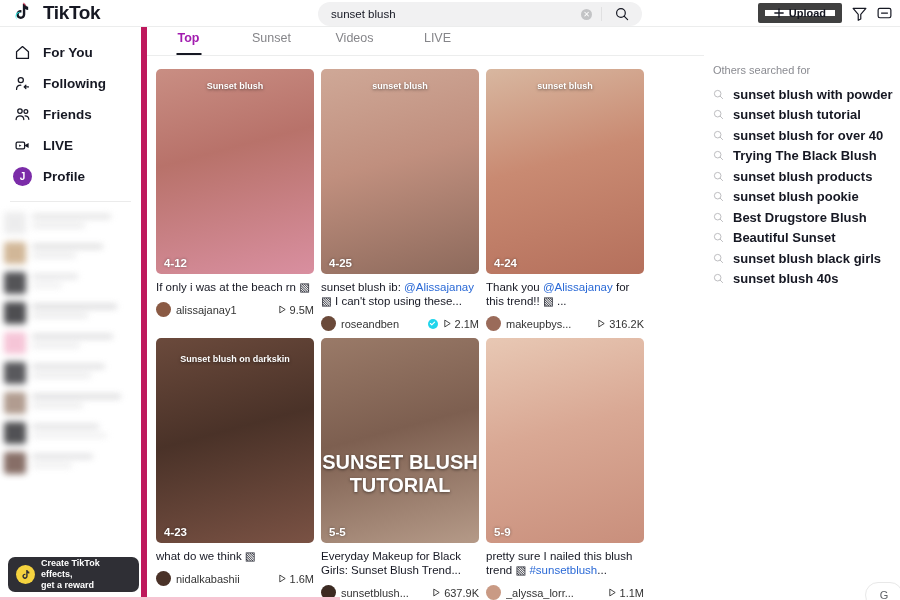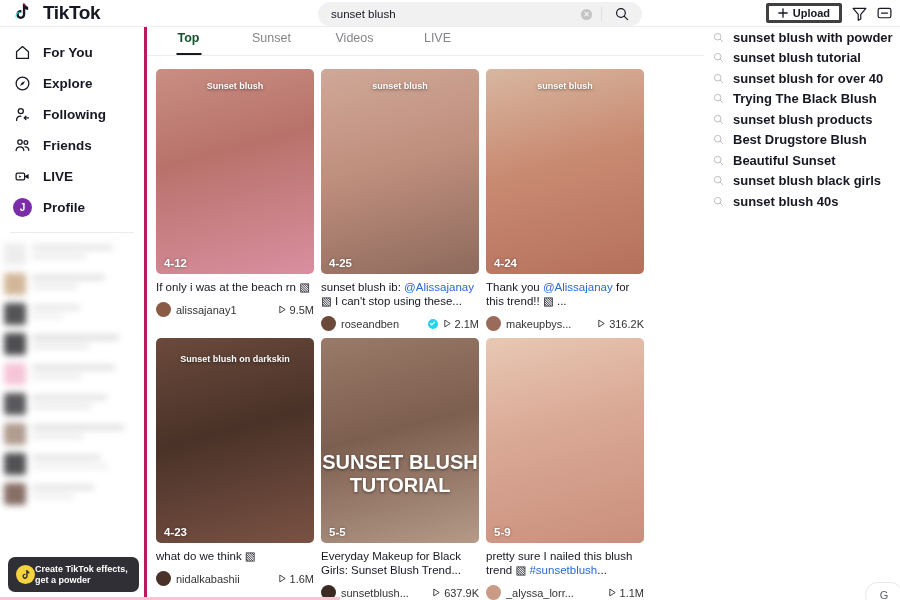--- a/index.html
+++ b/index.html
@@ -43,34 +43,34 @@
   .search-divider { width: 1px; height: 14px; background: #e0e0e1; flex: none; }
   .search-btn {
     width: 40px; height: 24px;
     display: flex; align-items: center; justify-content: center;
     cursor: pointer; flex: none;
   }
 
   .upload-btn {
     position: absolute; right: 58px; top: 3px;
     height: 20px; padding: 0 9px;
-    border: 3px solid #404040; border-radius: 2px;
+    border: 7px solid #404040; border-radius: 2px;
     background: #fff; display: flex; align-items: center; gap: 5px;
     font-size: 11px; font-weight: 600; cursor: pointer;
     font-family: "Liberation Sans", sans-serif; color: #161823;
   }
   .icon-btn { position: absolute; top: 5px; cursor: pointer; }
   .icon-filter { right: 32px; }
   .icon-inbox  { right: 7px; }
 
   
   .sidebar {
     position: absolute; left: 0; top: 27px;
     width: 147px; height: 573px;
-    background: #fff; border-right: 3px solid #be185d;
+    background: #fff; border-right: 6px solid #be185d;
     overflow: hidden;
   }
   .nav-item {
     display: flex; align-items: center; gap: 11px;
     height: 31px; padding-left: 13px; cursor: pointer;
     font-size: 13.5px; font-weight: bold; color: #161823;
   }
   .nav-list { padding-top: 10px; }
   .nav-ico { width: 19px; height: 19px; display: flex; align-items: center; justify-content: center; flex: none; }
   .avatar-j {
@@ -85,38 +85,38 @@
   .blur-block { position: relative; margin-top: 6px; height: 270px; filter: blur(3px); opacity: .82; }
   .blur-row { display: flex; align-items: center; gap: 6px; padding: 4px 8px 4px 4px; }
   .blur-av { width: 22px; height: 22px; border-radius: 3px; flex: none; }
   .blur-lines { flex: 1; }
   .blur-l { height: 5px; border-radius: 2px; margin-bottom: 4px; }
 
   .promo {
     position: absolute; left: 8px; top: 530px;
     width: 131px; height: 35px;
     background: #2f2f35; border-radius: 7px;
-    display: flex; align-items: center; padding: 0 8px;
+    display: flex; align-items: center; gap: 6px; padding: 0 8px;
     cursor: pointer;
   }
   .promo-coin {
     width: 19px; height: 19px; border-radius: 50%;
     background: #f5d33f; flex: none;
     display: flex; align-items: center; justify-content: center;
   }
   .promo-txt { color: #fff; font-size: 9px; font-weight: bold; line-height: 11px; }
 
   
   .main { position: absolute; left: 147px; top: 27px; width: 557px; height: 573px; background: #fff; }
   .tabs { display: flex; height: 29px; border-bottom: 1px solid #eceded; }
   .tab {
     width: 83px; display: flex; align-items: flex-start; justify-content: center;
     padding-top: 4px; font-size: 12.5px; color: #858589; cursor: pointer; position: relative;
   }
-  .tab.active { color: #14532d; font-weight: bold; justify-content: center; }
+  .tab.active { color: #a21caf; font-weight: bold; justify-content: center; }
   .tab.active::after {
     content: ""; position: absolute; bottom: 0; left: 50%; transform: translateX(-50%);
     width: 25px; height: 2px; background: #161823;
   }
 
   .grid { padding: 13px 0 0 9px; display: flex; flex-wrap: wrap; gap: 7px 7px; }
   .card { width: 158px; cursor: pointer; }
   .thumb {
     width: 158px; height: 205px; border-radius: 5px;
     position: relative; overflow: hidden; background: #d8c9c2;
@@ -215,29 +215,20 @@
 
     <div class="nav-item">
       <span class="nav-ico">
         <svg width="17" height="17" viewBox="0 0 20 20">
             <path d="M3 9l7-6 7 6v8H3z" fill="none" stroke="#161823" stroke-width="1.5" stroke-linejoin="round"></path>
           </svg>
       </span>
       <span>For You</span>
     </div>
 
-    <div class="nav-item">
-      <span class="nav-ico">
-        <svg width="17" height="17" viewBox="0 0 20 20">
-            <circle cx="10" cy="10" r="7.5" fill="none" stroke="#161823" stroke-width="1.5"></circle>
-            <path d="M13 7l-2 4-4 2 2-4z" fill="#161823"></path>
-          </svg>
-      </span>
-      <span>Explore</span>
-    </div>
 
     <div class="nav-item">
       <span class="nav-ico">
         <svg width="17" height="17" viewBox="0 0 20 20">
             <circle cx="8" cy="6" r="3" fill="none" stroke="#161823" stroke-width="1.5"></circle>
             <path d="M3 17c0-3 2.2-5 5-5" fill="none" stroke="#161823" stroke-width="1.5" stroke-linecap="round"></path>
             <path d="M17 14h-5m2-2l-2 2 2 2" fill="none" stroke="#161823" stroke-width="1.5" stroke-linecap="round" stroke-linejoin="round"></path>
           </svg>
       </span>
       <span>Following</span>
@@ -341,21 +332,21 @@
   </div>
 
   <div class="promo">
     <div class="promo-coin">
       <svg width="10" height="11" viewBox="0 0 24 26">
           <path d="M20 6.2c-2.3 0-4.2-1.9-4.2-4.2h-3.3v15.3c0 1.6-1.3 2.9-2.9 2.9S6.7 18.9 6.7 17.3s1.3-2.9 2.9-2.9c.3 0 .6 0 .9.1v-3.4c-.3 0-.6-.1-.9-.1C6.1 11 3.3 13.8 3.3 17.3S6.1 23.6 9.6 23.6s6.3-2.8 6.3-6.3V9.5c1.2.8 2.6 1.3 4.1 1.3V6.2z" fill="#2f2f35"></path>
         </svg>
     </div>
     <div class="promo-txt">
       <div>Create TikTok effects,</div>
-      <div>get a powder</div>
+      <div>get a reward</div>
     </div>
   </div>
 
 </div>
 
 <div class="main">
   <div class="tabs">
     <div class="tab active">
         <span>Top</span>
       </div>
@@ -474,20 +465,21 @@
               <path d="M2 1.2l6 3.8-6 3.8z" fill="none" stroke="#333" stroke-width="1"></path>
             </svg>
             <span>1.1M</span>
           </div>
         </div>
       </div>
     </div>
 </div>
 
 <div class="rightpanel">
+  <div class="rp-title">Others searched for</div>
   <div id="rp-list">
       <div class="rp-item">
         <svg width="11" height="11" viewBox="0 0 20 20" style="flex:none">
           <circle cx="8.5" cy="8.5" r="6" fill="none" stroke="#b0b0b4" stroke-width="1.5"></circle>
           <line x1="13" y1="13" x2="17.5" y2="17.5" stroke="#b0b0b4" stroke-width="1.5" stroke-linecap="round"></line>
         </svg>
         <span>sunset blush with powder</span>
       </div>
       <div class="rp-item">
         <svg width="11" height="11" viewBox="0 0 20 20" style="flex:none">
@@ -509,20 +501,27 @@
           <line x1="13" y1="13" x2="17.5" y2="17.5" stroke="#b0b0b4" stroke-width="1.5" stroke-linecap="round"></line>
         </svg>
         <span>Trying The Black Blush</span>
       </div>
       <div class="rp-item">
         <svg width="11" height="11" viewBox="0 0 20 20" style="flex:none">
           <circle cx="8.5" cy="8.5" r="6" fill="none" stroke="#b0b0b4" stroke-width="1.5"></circle>
           <line x1="13" y1="13" x2="17.5" y2="17.5" stroke="#b0b0b4" stroke-width="1.5" stroke-linecap="round"></line>
         </svg>
         <span>sunset blush products</span>
+      </div>
+      <div class="rp-item">
+        <svg width="11" height="11" viewBox="0 0 20 20" style="flex:none">
+          <circle cx="8.5" cy="8.5" r="6" fill="none" stroke="#b0b0b4" stroke-width="1.5"></circle>
+          <line x1="13" y1="13" x2="17.5" y2="17.5" stroke="#b0b0b4" stroke-width="1.5" stroke-linecap="round"></line>
+        </svg>
+        <span>sunset blush pookie</span>
       </div>
       <div class="rp-item">
         <svg width="11" height="11" viewBox="0 0 20 20" style="flex:none">
           <circle cx="8.5" cy="8.5" r="6" fill="none" stroke="#b0b0b4" stroke-width="1.5"></circle>
           <line x1="13" y1="13" x2="17.5" y2="17.5" stroke="#b0b0b4" stroke-width="1.5" stroke-linecap="round"></line>
         </svg>
         <span>Best Drugstore Blush</span>
       </div>
       <div class="rp-item">
         <svg width="11" height="11" viewBox="0 0 20 20" style="flex:none">

